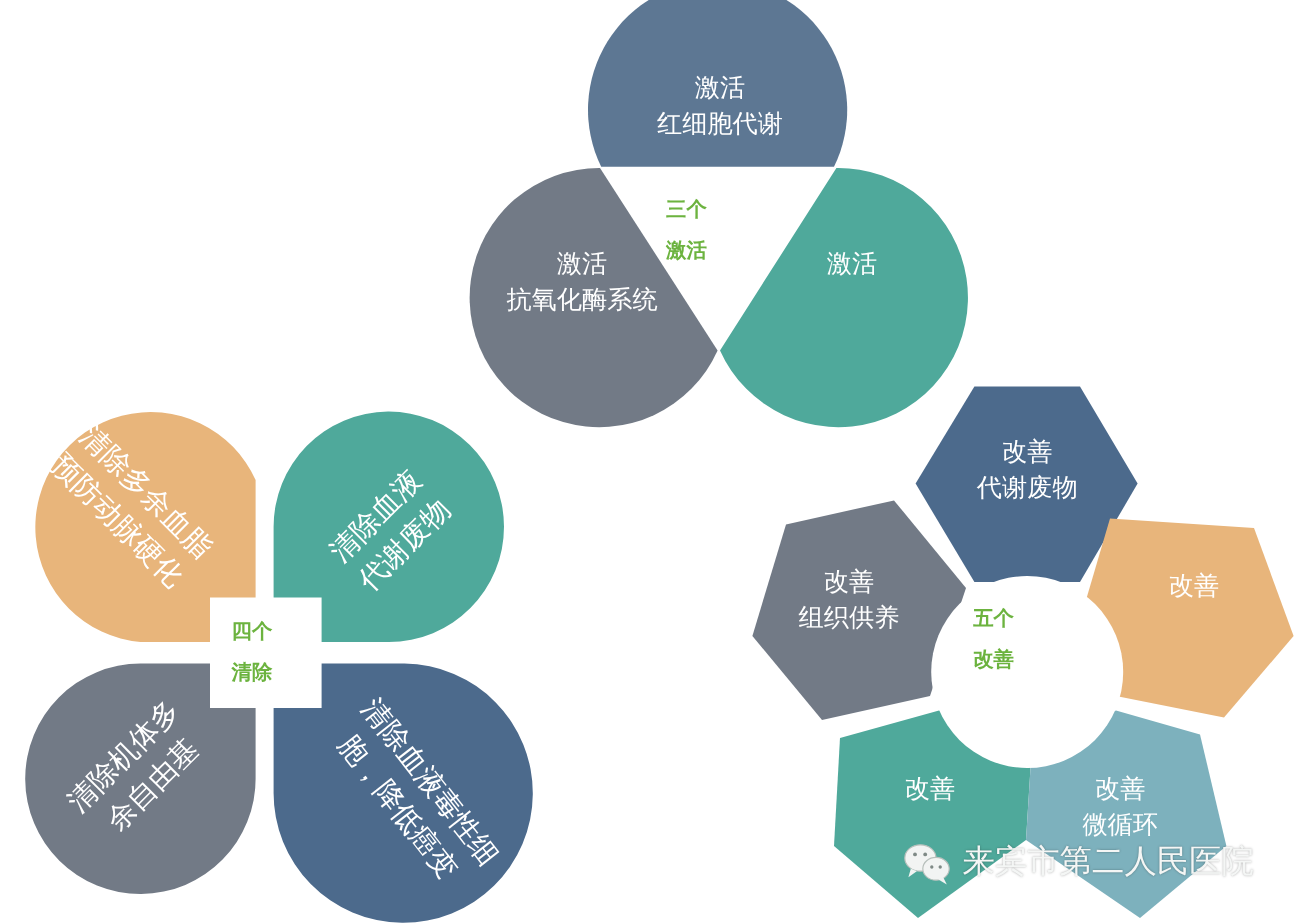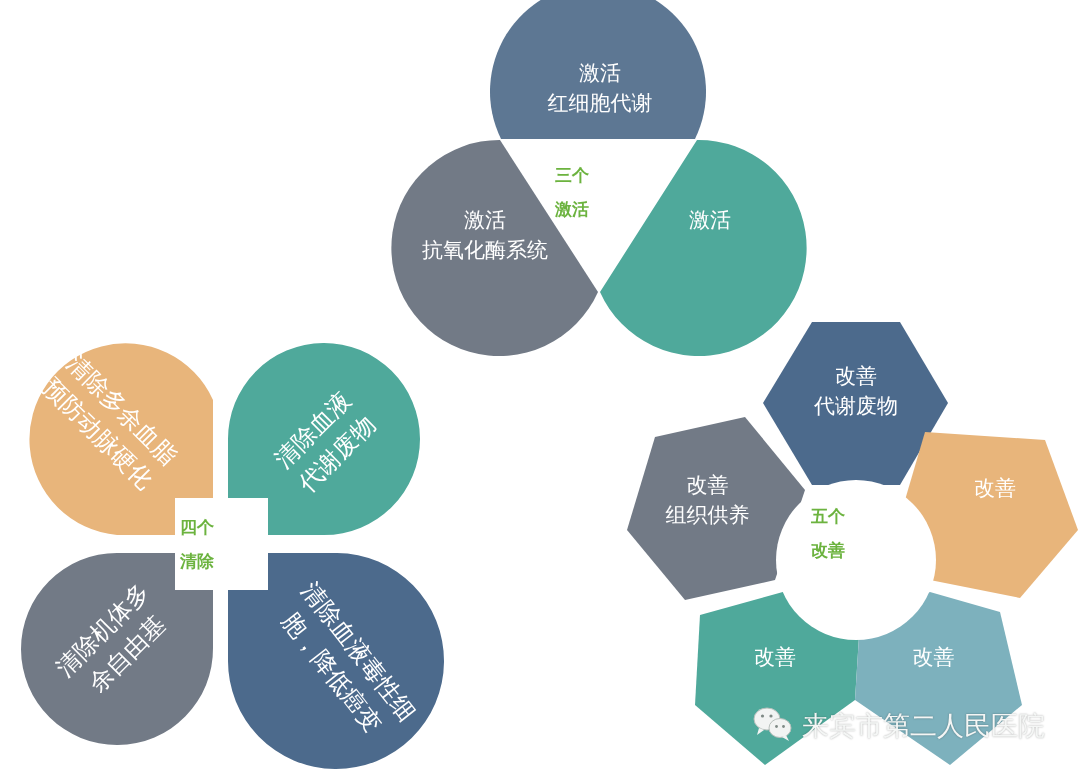--- a/index.html
+++ b/index.html
@@ -3,21 +3,21 @@
   <meta charset="utf-8">
   <style>
     html, body { margin:0; padding:0; background:#ffffff; }
     body { width:1080px; height:770px; position:relative; overflow:hidden;
            font-family:"DejaVu Sans","Liberation Sans",sans-serif; }
     svg.stage { position:absolute; left:0; top:0; }
     .lbl { position:absolute; color:#ffffff; text-align:center; line-height:30px; font-size:21px; white-space:nowrap; }
     .lbl div { display:block; }
     .center-lbl { position:absolute; color:#6cb33f; font-weight:bold; font-size:17px; line-height:34px; white-space:nowrap; }
     .rot { position:absolute; color:#ffffff; font-size:24px; line-height:34px; text-align:center; white-space:nowrap; transform-origin:center center; }
-    .wm { position:absolute; left:752px; top:700px; height:44px; display:flex; align-items:flex-end; gap:8px;
+    .wm { position:absolute; left:752px; top:700px; height:44px; display:flex; align-items:flex-start; gap:8px;
           color:#f4f6f5; font-size:27px; text-shadow:0 0 2px rgba(0,0,0,0.35); }
     .wm-icon { width:42px; height:40px; position:relative; }
   </style>
 </head>
 <body>
 
 <svg class="stage" width="1080" height="770" viewBox="0 0 1080 770">
 
   <g>
 
@@ -74,41 +74,42 @@
   <div>代谢废物</div>
 </div>
 <div class="rot" style="left:35px;top:608px;width:160px;transform:rotate(-45deg);">
   <div>清除机体多</div>
   <div>余自由基</div>
 </div>
 <div class="rot" style="left:235px;top:628px;width:220px;transform:rotate(52deg);">
   <div>清除血液毒性细</div>
   <div>胞，降低癌变</div>
 </div>
-<div class="center-lbl" style="left:180px;top:510px;width:90px;">
+<div class="center-lbl" style="left:193px;top:510px;width:90px;">
   <div>四个</div>
   <div>清除</div>
 </div>
 
 <div class="lbl" style="left:786px;top:361px;width:140px;">
   <div>改善</div>
   <div>代谢废物</div>
 </div>
 <div class="lbl" style="left:645px;top:470px;width:125px;">
   <div>改善</div>
   <div>组织供养</div>
 </div>
 <div class="lbl" style="left:925px;top:473px;width:140px;">
   <div>改善</div>
 </div>
 <div class="lbl" style="left:710px;top:642px;width:130px;">
   <div>改善</div>
 </div>
 <div class="lbl" style="left:876px;top:642px;width:115px;">
   <div>改善</div>
+  <div>微循环</div>
 </div>
 <div class="center-lbl" style="left:811px;top:499px;width:90px;">
   <div>五个</div>
   <div>改善</div>
 </div>
 
 <div class="wm">
   <svg class="wm-icon" viewBox="0 0 42 40" width="42" height="40">
     <ellipse cx="15" cy="15" rx="13" ry="11" fill="#f2f4f3" stroke="#b8c0bc" stroke-width="1"></ellipse>
     <path d="M 7 24 L 5 31 L 12 26 Z" fill="#f2f4f3"></path>

